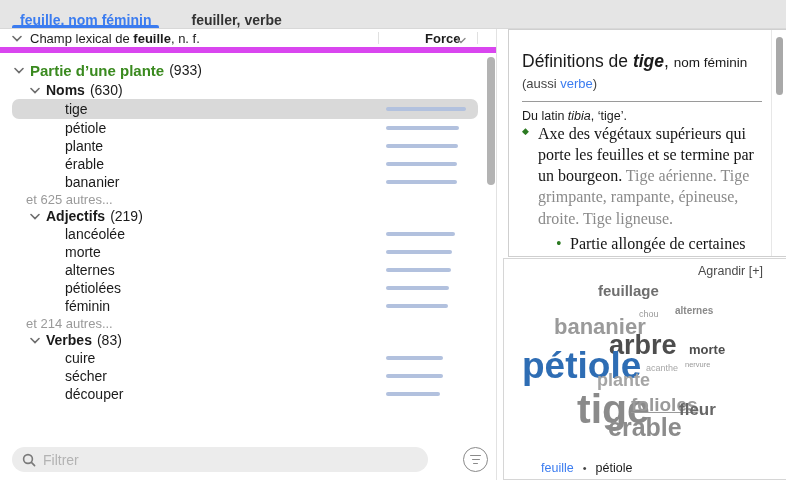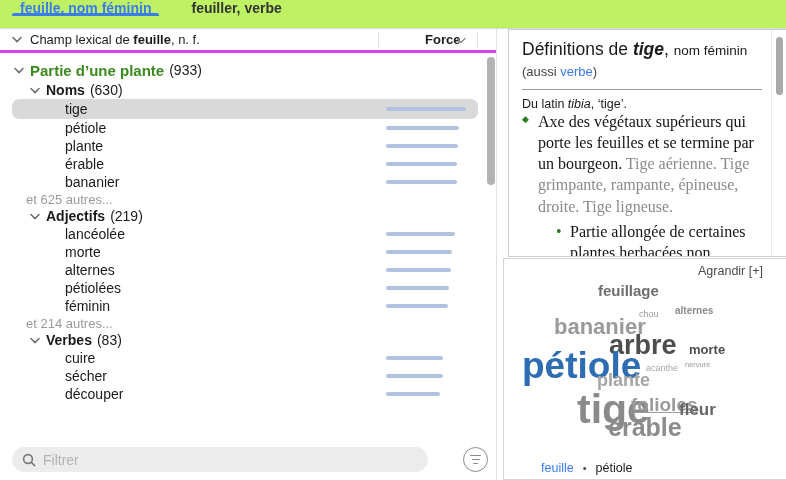--- a/index.html
+++ b/index.html
@@ -1,32 +1,32 @@
 <!DOCTYPE html>
 <html><head>
 <meta charset="utf-8">
 <style>
   * { margin:0; padding:0; box-sizing:border-box; }
   html,body { width:786px; height:480px; background:#fff; overflow:hidden;
     font-family:"Liberation Sans", sans-serif; -webkit-font-smoothing:antialiased; }
 
   
   .tabbar { position:absolute; left:0; top:0; width:786px; height:29px;
-    border-bottom:1px solid #d8d8d8; background:#bef264; display:flex; align-items:flex-start; }
+    border-bottom:1px solid #d8d8d8; background:#e5e5e5; display:flex; align-items:flex-end; }
   .tab { padding:0 20px; display:flex; align-items:center; font-size:14px; font-weight:700;
     color:#333; position:relative; cursor:default; }
   .tab.active { color:#3b7cf0; }
   .tab.active::after { content:""; position:absolute; left:12px; right:12px; bottom:0;
     height:3px; background:#3b7cf0; border-radius:2px 2px 0 0; }
 
   
   .left { position:absolute; left:0; top:29px; width:497px; height:451px;
     border-right:1px solid #e2e2e2; background:#fff; }
   .lheader { position:absolute; left:0; top:0; width:100%; height:24px;
-    border-bottom:3px solid #d946ef; display:flex; align-items:center; font-size:13px; color:#1c1c1c; }
+    border-bottom:6px solid #d946ef; display:flex; align-items:center; font-size:13px; color:#1c1c1c; }
   .lheader .chev { margin-left:12px; margin-right:8px; }
   .vsep { position:absolute; top:3px; bottom:3px; width:1px; background:#e0e0e0; }
   .force-label { position:absolute; left:389px; font-weight:700; font-size:13px; color:#1c1c1c;padding-left:36px; }
   .force-chev { position:absolute; left:456px; top:8px; }
 
   .tree { position:absolute; left:0; top:24px; width:100%; bottom:40px; overflow:hidden; padding-top:6px; }
   .trow { position:relative; display:flex; align-items:center; width:100%; font-size:14px; color:#1a1a1a; }
   .trow.group { height:22px; padding-left:14px; font-size:15px; }
   .trow.group .lbl { font-weight:700; color:#3a8a1f; }
   .trow.subgroup { height:18px; padding-left:30px; }
@@ -56,21 +56,21 @@
   .circbtn { position:absolute; left:463px; top:7px; width:25px; height:25px; border-radius:50%;
     border:1.5px solid #8a8a8a; display:flex; align-items:center; justify-content:center;
     flex-direction:column; gap:2.5px; background:#fff; }
   .circbtn span { display:block; height:1.5px; background:#8a8a8a; border-radius:1px; }
   .circbtn .l1 { width:11px; } .circbtn .l2 { width:8px; } .circbtn .l3 { width:5px; }
 
   
   .defs { position:absolute; left:508px; top:29px; width:278px; height:228px;
     border:1px solid #cfcfcf; border-right:none; background:#fff; overflow:hidden; }
   .defs-inner { position:absolute; left:13px; top:9px; width:245px; }
-  .def-title { font-size:17.5px; color:#1a1a1a; line-height:1.22; }
+  .def-title { font-size:17.5px; color:#1a1a1a; line-height:1.22;margin-top:12px; }
   .def-title .hw { font-weight:700; font-style:italic; }
   .def-title .pos { font-size:13.5px; }
   .def-title .aussi { font-size:13px; color:#444; }
   .def-title a { color:#3b7cf0; text-decoration:none; }
   .def-hr { border:none; border-top:1px solid #9a9a9a; margin:7px 0 7px 0; width:240px; }
   .etym { font-size:12.5px; color:#1a1a1a; margin-bottom:0; }
   .etym i { font-style:italic; }
   .defbody { font-family:"Liberation Serif", serif; font-size:16px; line-height:1.33; color:#141414; }
   .defbody .ex { color:#8a8a8a; }
   .li1 { position:relative; padding-left:16px; }

